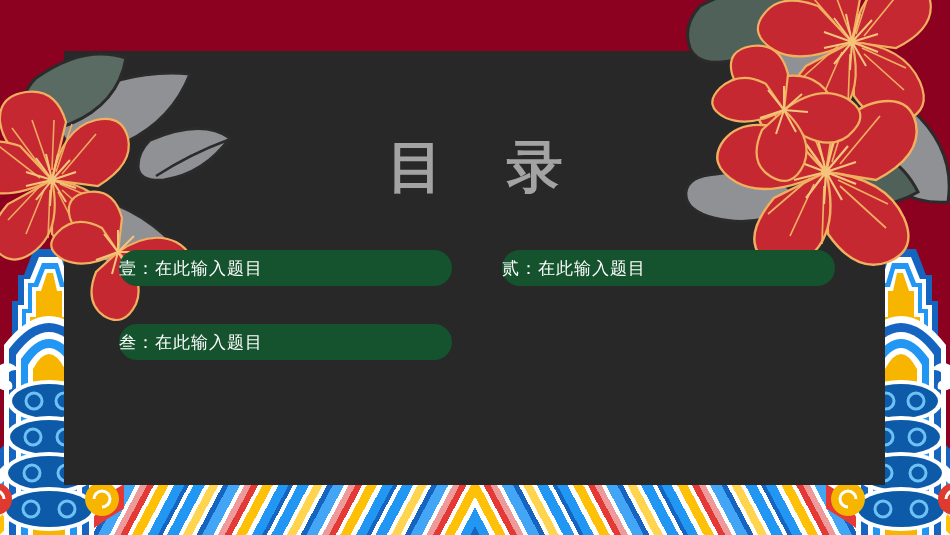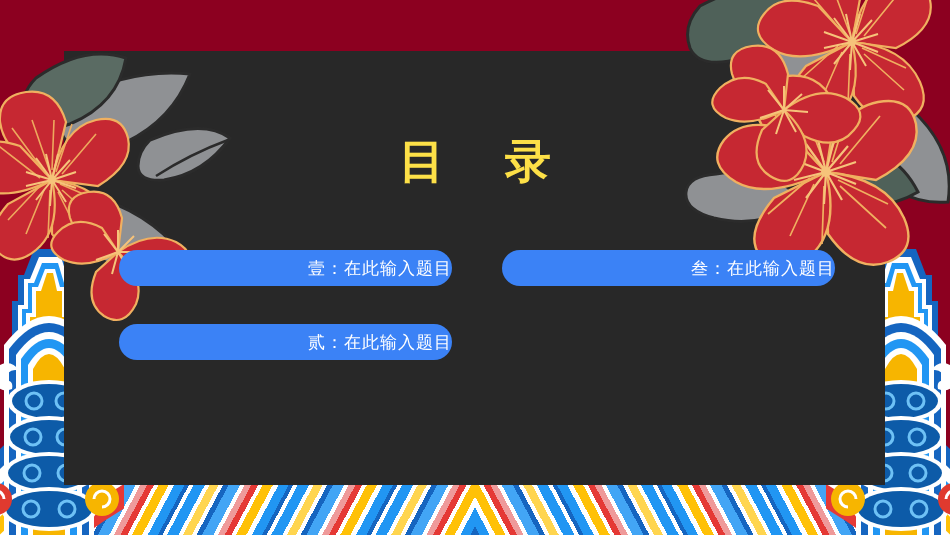--- a/index.html
+++ b/index.html
@@ -79,46 +79,46 @@
   }
 
   
   .card-decor{ position:absolute; inset:0; z-index:6; pointer-events:none; overflow:hidden; }
 
   
   #title{
     position:absolute; z-index:7;
     left:0; right:0; top:138px;
     text-align:center;
-    color:#fde047;
+    color:#a3a3a3;
     font-family:"DejaVu Serif","Liberation Serif",serif;
-    font-size:46px;
+    font-size:56px;
     font-weight:700;
     letter-spacing:22px;
     text-indent:22px;
     line-height:1;
   }
 
   
   #menu{
     position:absolute; z-index:7;
     left:119px; top:250px;
     width:716px;
     display:grid;
     grid-template-columns:333px 333px;
     grid-template-rows:36px 36px;
     column-gap:50px;
     row-gap:38px;
   }
   .menu-item{
-    background:#3b82f6;
+    background:#14532d;
     border-radius:18px;
     display:flex;
     align-items:center;
-    justify-content:flex-end;
+    justify-content:flex-start;
     color:#ffffff;
     font-size:17px;
     letter-spacing:1px;
     font-family:"DejaVu Sans","Liberation Sans",sans-serif;
     cursor:pointer;
     user-select:none;
   }
 </style>
 </head>
 <body>
@@ -398,20 +398,20 @@
     </g>
   </svg>
 
   <div id="title">目 录</div>
 
   <div id="menu">
     <div class="menu-item">
       <span>壹：在此输入题目</span>
     </div>
     <div class="menu-item">
+      <span>贰：在此输入题目</span>
+    </div>
+    <div class="menu-item">
       <span>叁：在此输入题目</span>
     </div>
-    <div class="menu-item">
-      <span>贰：在此输入题目</span>
-    </div>
   </div>
 
 </div>
 
 </body></html>

